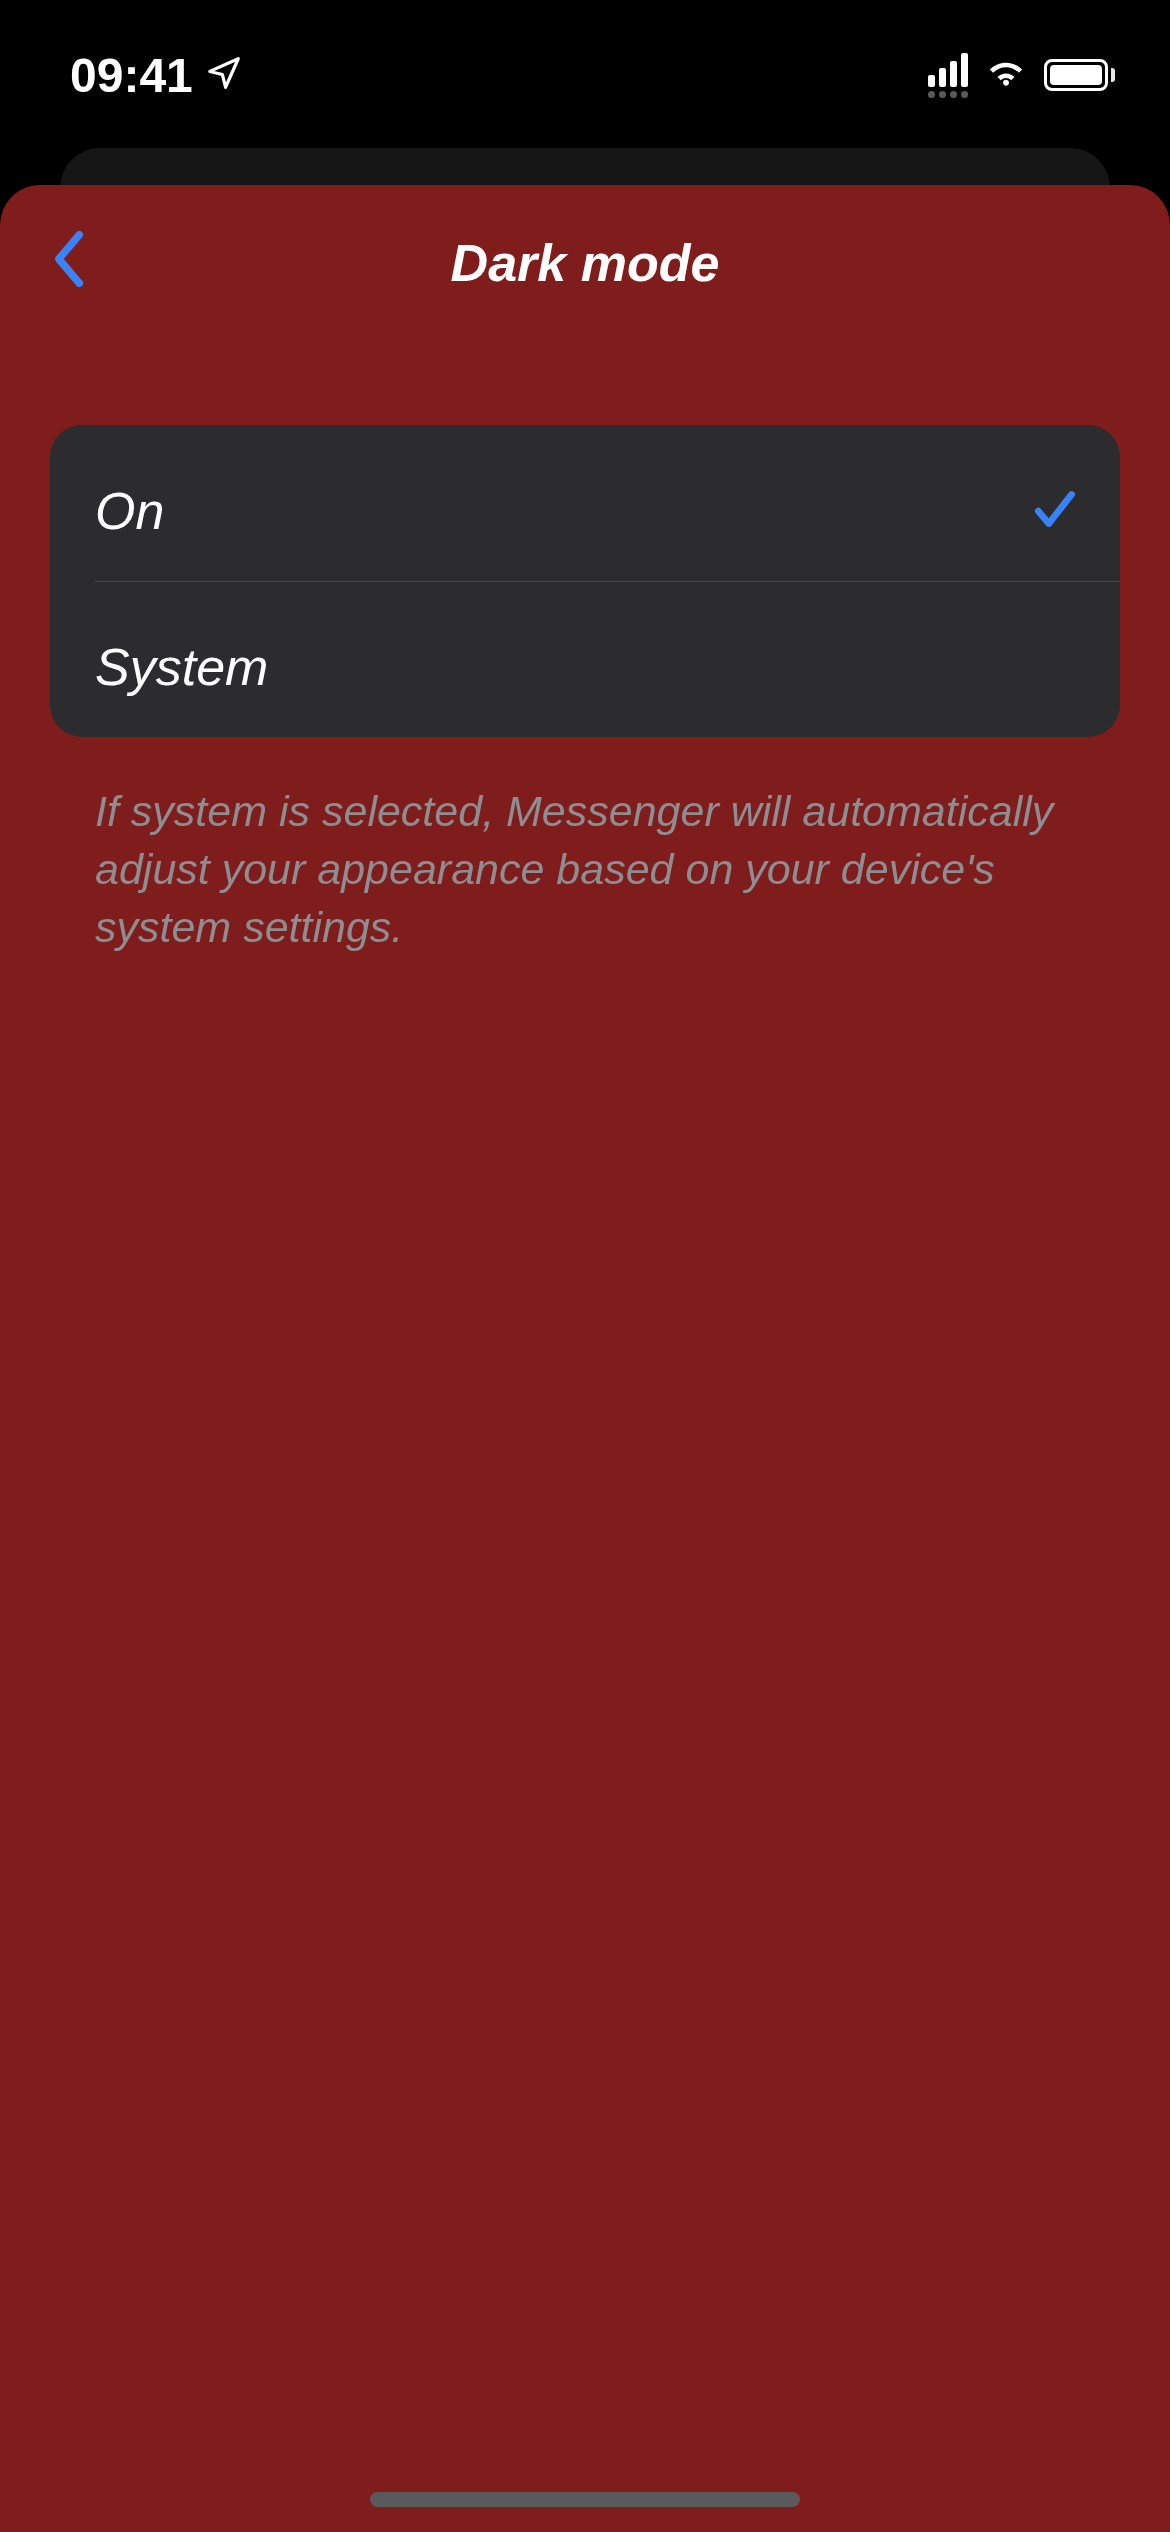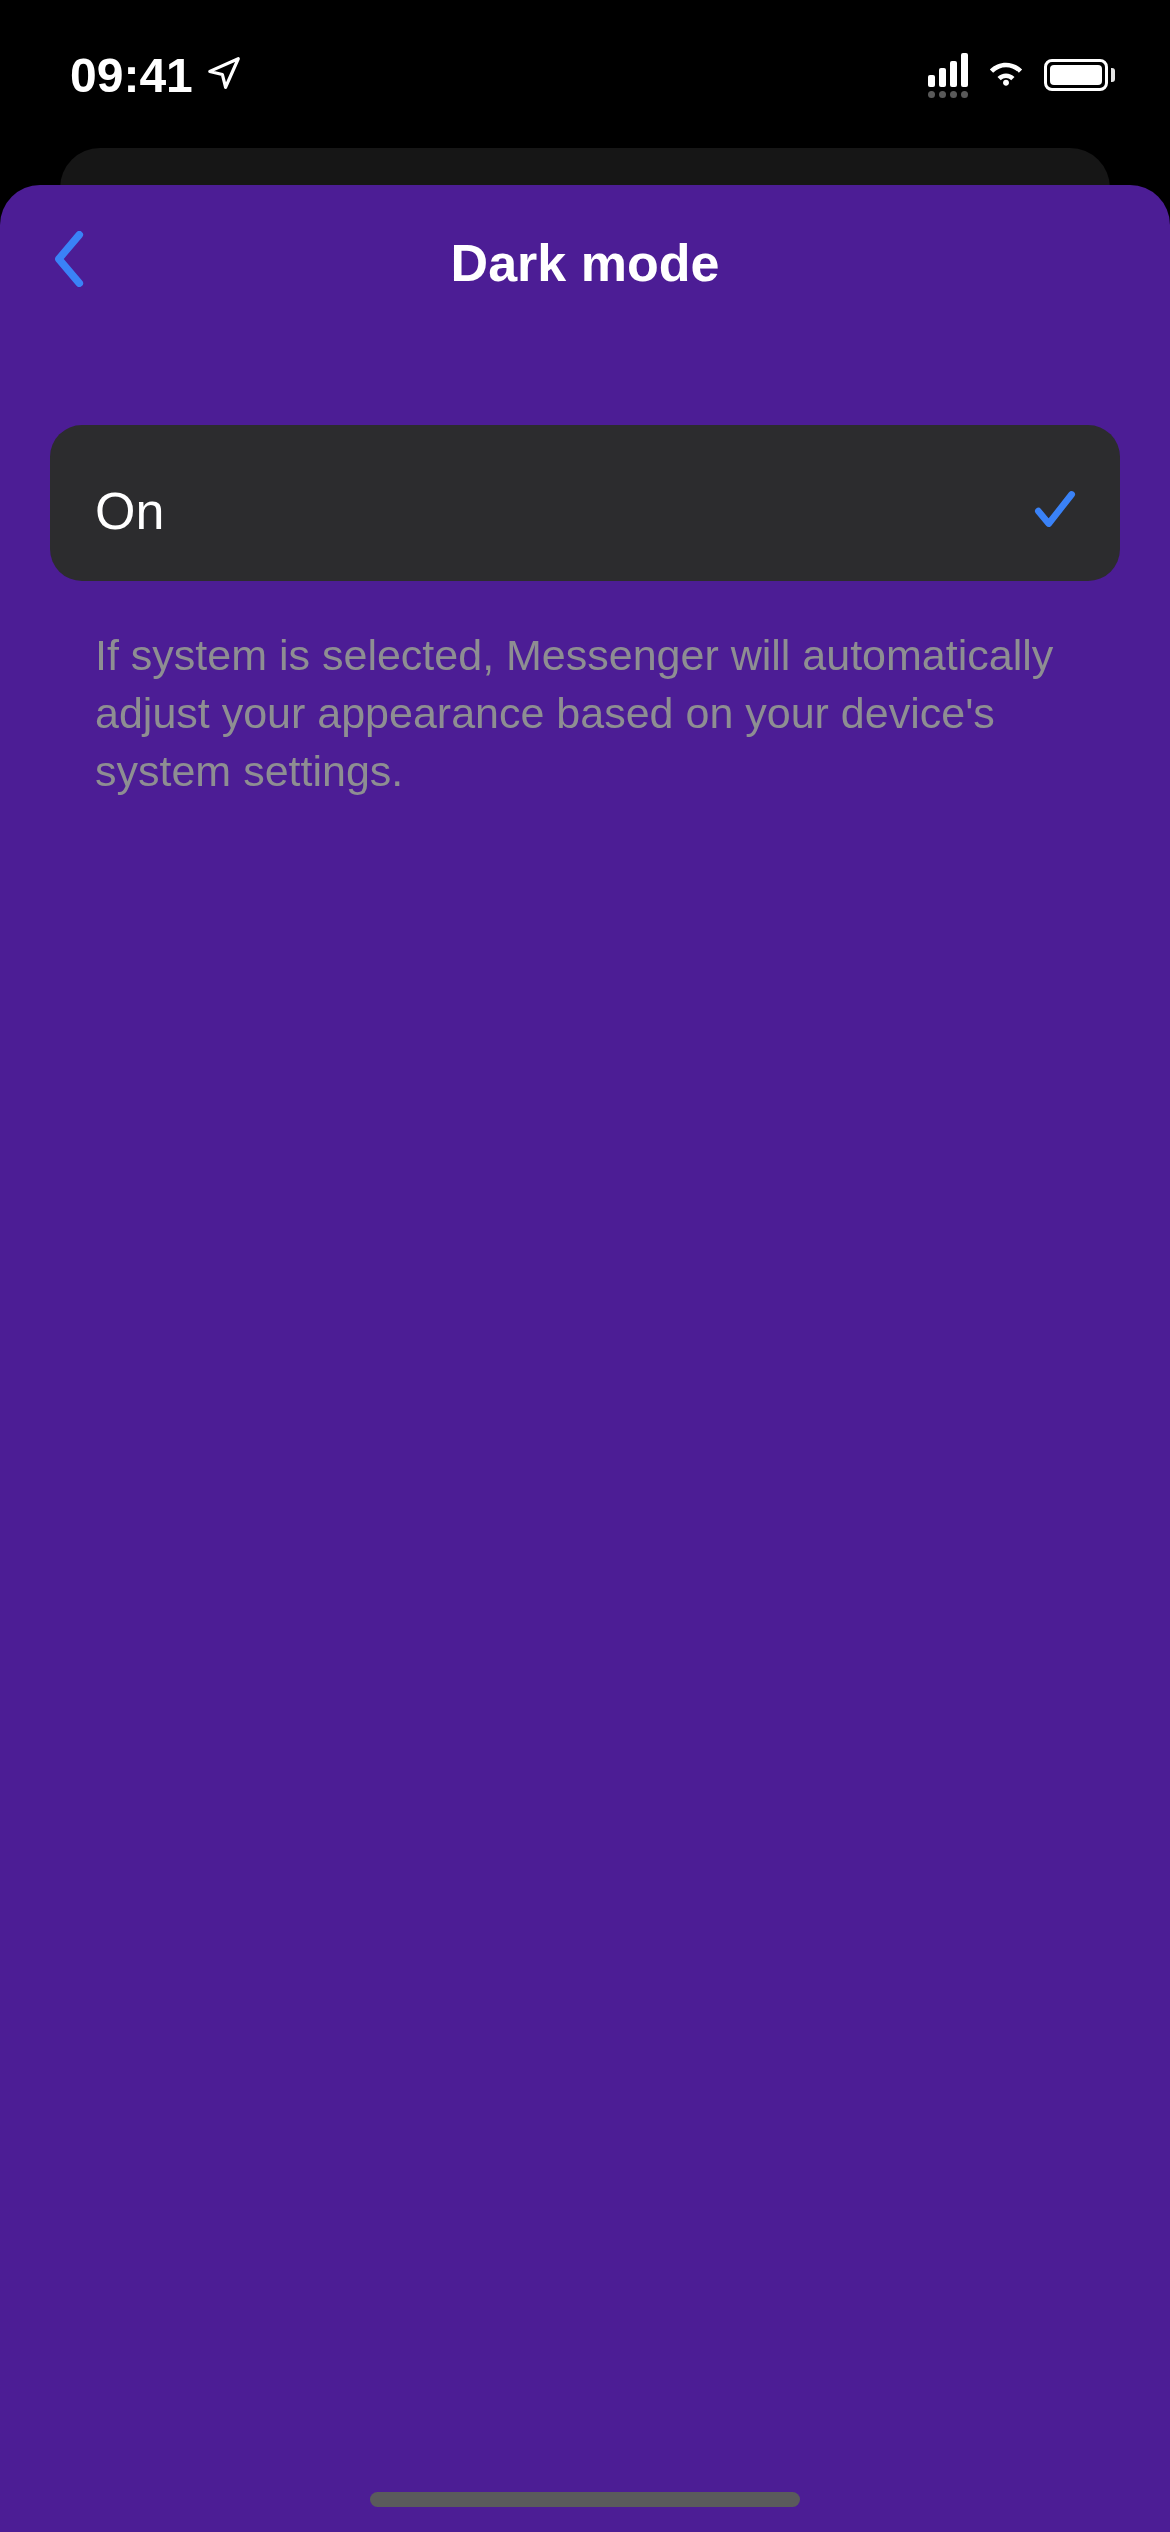--- a/index.html
+++ b/index.html
@@ -117,22 +117,23 @@
       border-radius:40px 40px 0 0;
     }
 
     
     .sheet {
       position: absolute;
       top: 185px;
       left: 0;
       right: 0;
       bottom: 0;
-      background: #4c1d95;
+      background: #7f1d1d;
       border-radius: 40px 40px 0 0;
+      font-style: italic;
     }
 
     
     .nav {
       height: 140px;
       display: flex;
       align-items: center;
       justify-content: center;
       position: relative;
       padding-top:15px;
@@ -272,20 +273,24 @@
       <div class="option">
         <span class="option-label">On</span>
         <span class="check-icon" style="display: inline-block;">
           <svg viewBox="0 0 24 24" fill="none" stroke="#3a82f7" stroke-width="3.2" stroke-linecap="round" stroke-linejoin="round">
             <polyline points="4,13 9,19 20,5"></polyline>
           </svg>
         </span>
       </div>
 
 
+      <div class="option">
+        <span class="option-label">System</span>
+
+      </div>
 
     </div>
 
     <div class="footer-text">If system is selected, Messenger will automatically adjust your appearance based on your device's system settings.</div>
 
     <div class="home-indicator"></div>
   </div>
 </div>
 
 </body></html>

